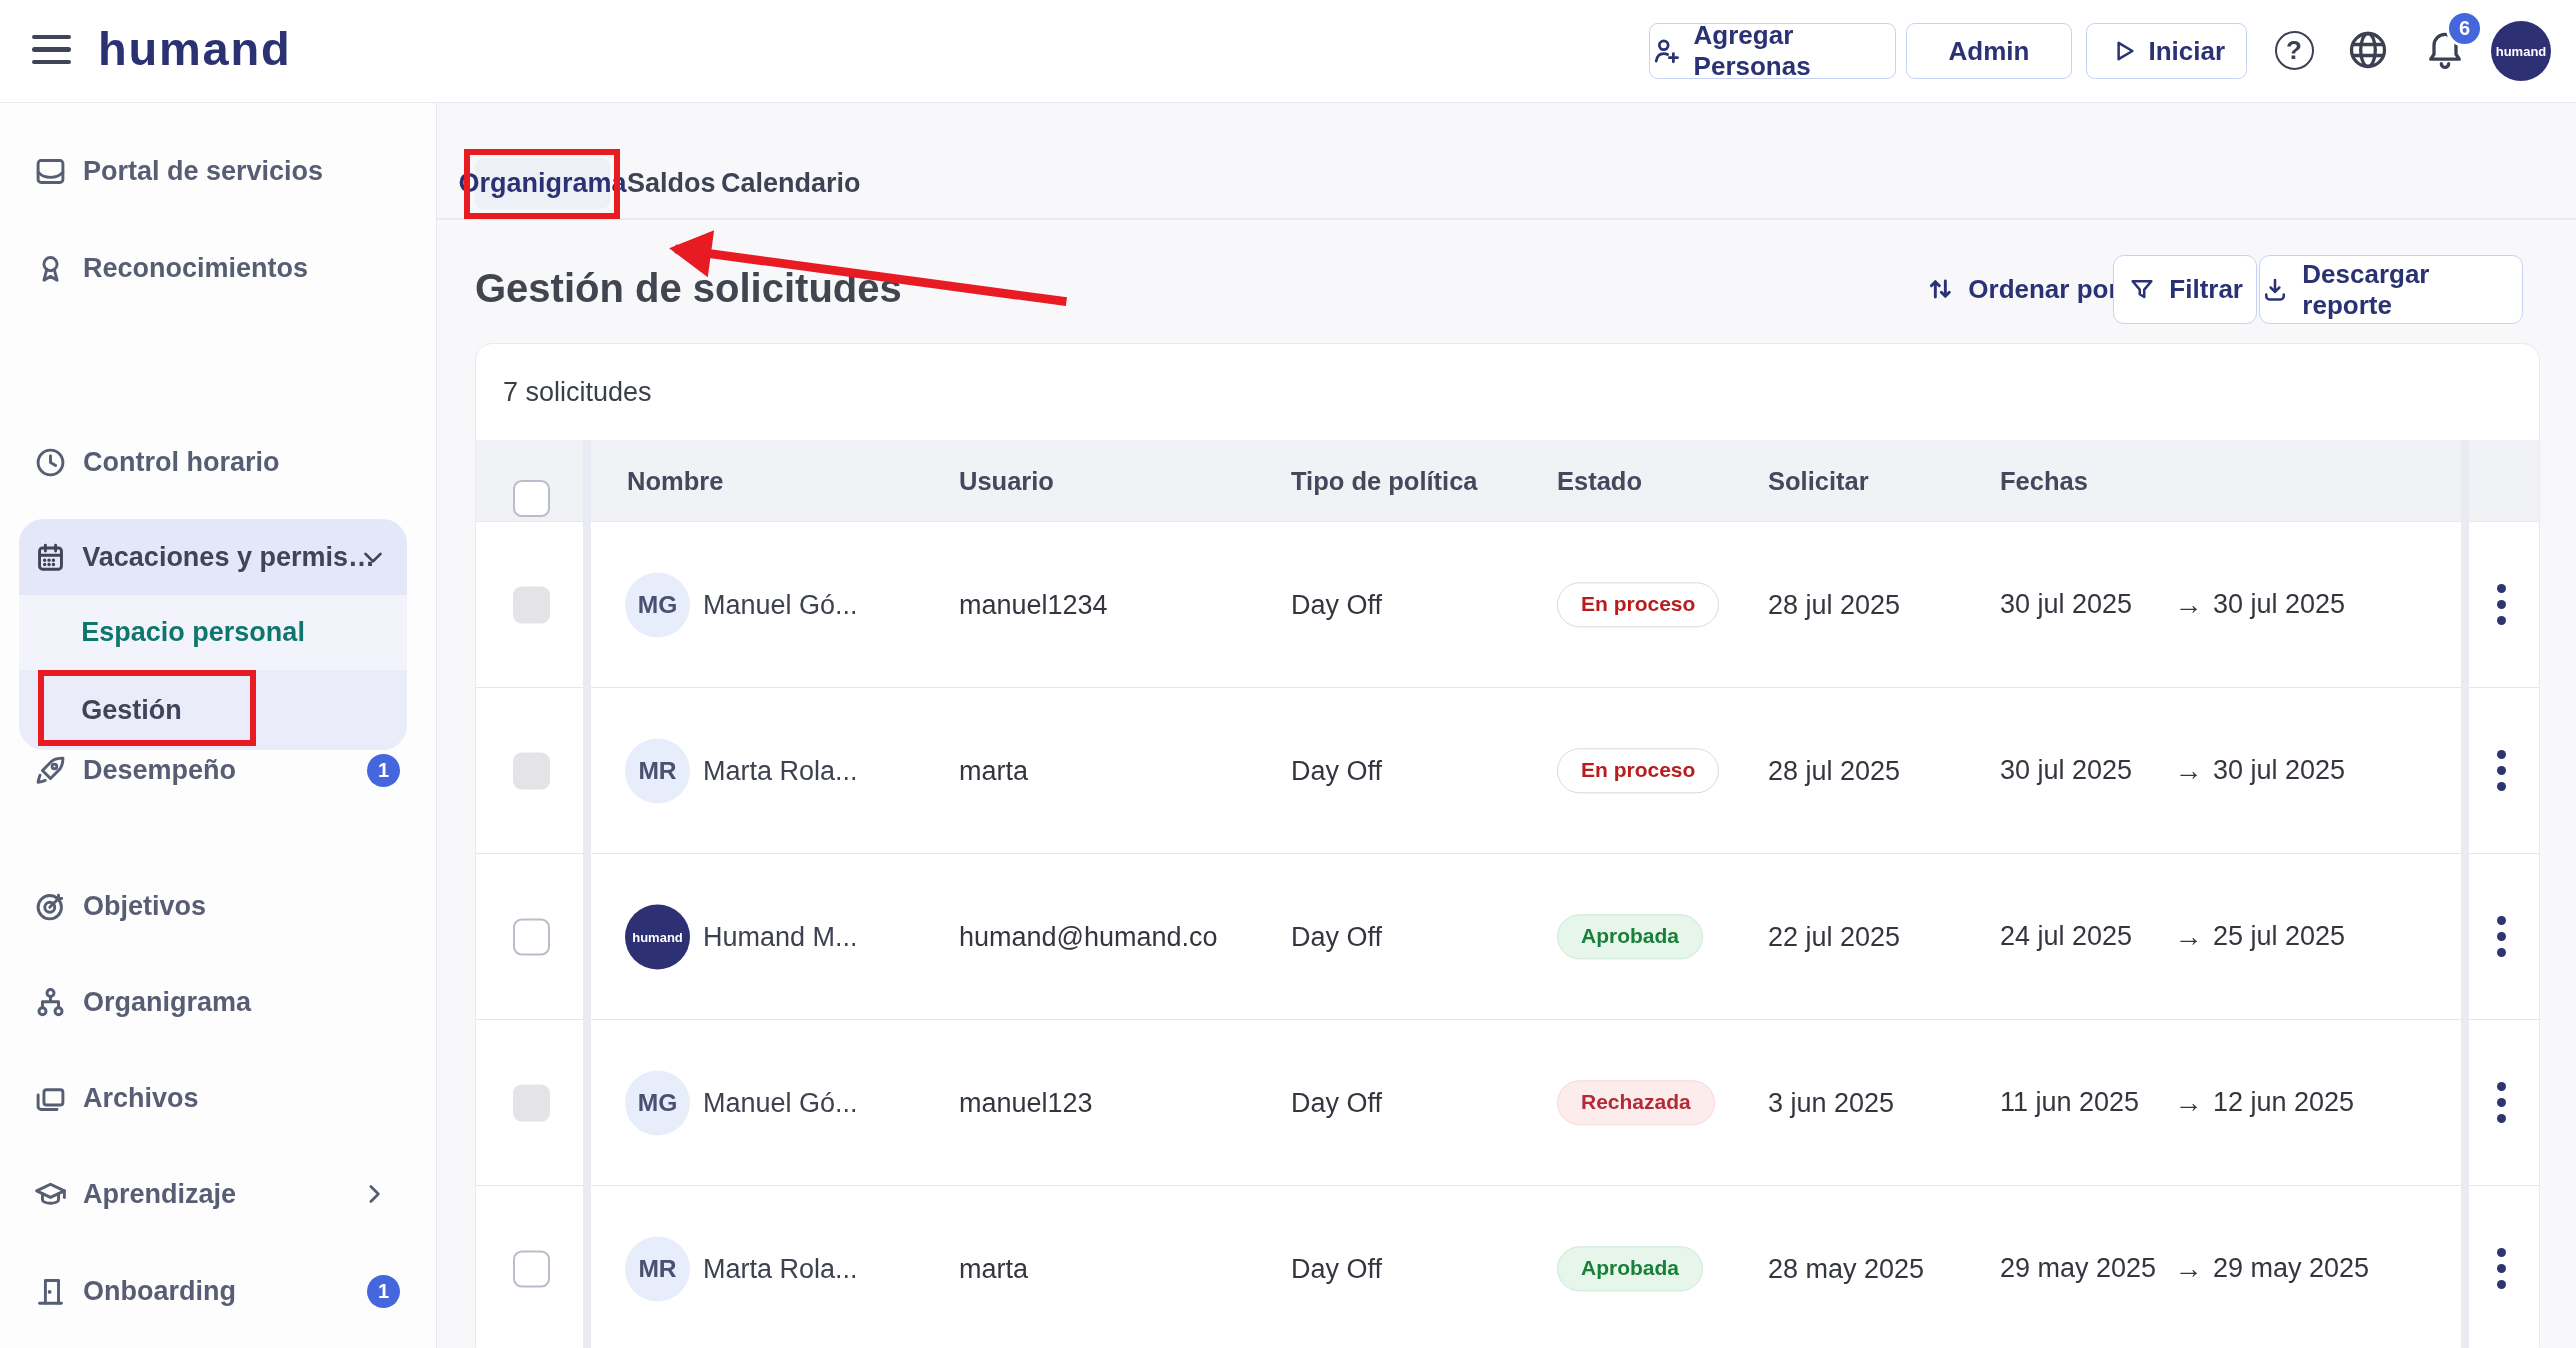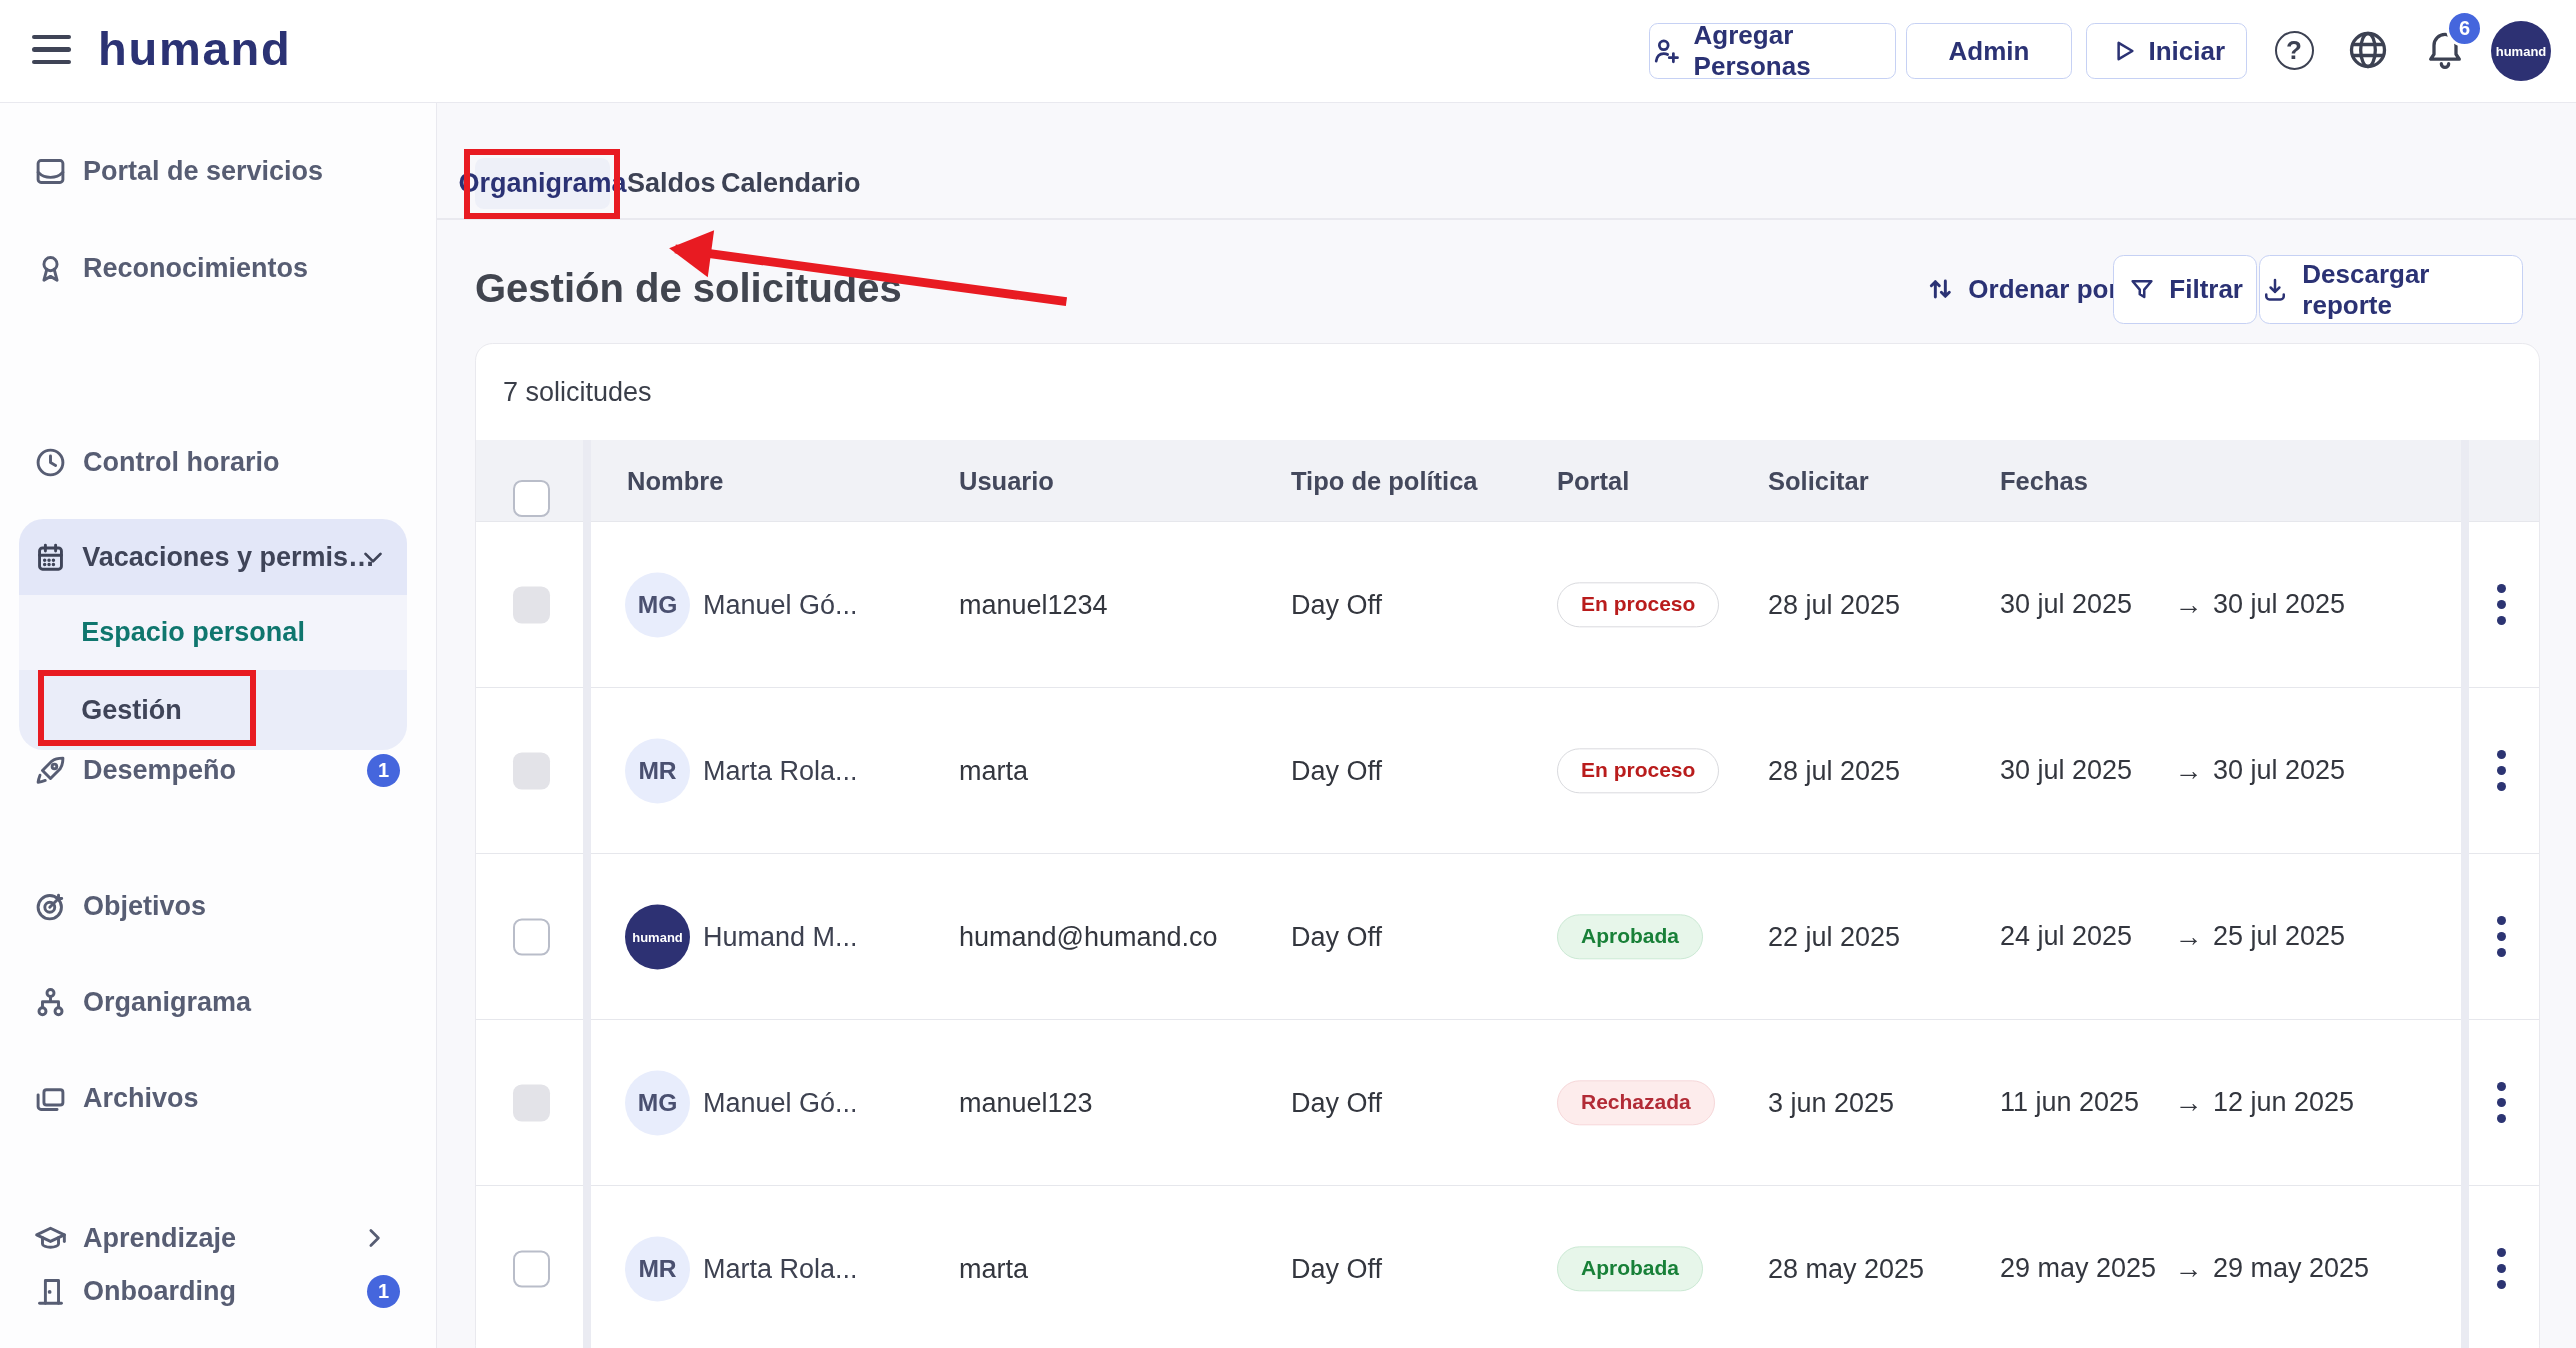--- a/index.html
+++ b/index.html
@@ -259,21 +259,21 @@
     <div class="side-item" style="top:960px">
       <span class="sicon">
         <svg class="ic" width="35" height="35" viewBox="0 0 24 24" fill="none" stroke="#575d73" stroke-width="2" stroke-linecap="round" stroke-linejoin="round">
           <rect x="7.5" y="6" width="13" height="10.5" rx="1.8"></rect>
             <path d="M16.5 19.5H5.5a2 2 0 0 1-2-2V9.5"></path>
         </svg>
       </span>
       <span class="slabel">Archivos</span>
     </div>
 
-    <div class="side-item" style="top:1100px">
+    <div class="side-item" style="top:1056px">
       <span class="sicon">
         <svg class="ic" width="35" height="35" viewBox="0 0 24 24" fill="none" stroke="#575d73" stroke-width="2" stroke-linecap="round" stroke-linejoin="round">
           <path d="M2.5 9.5 12 5l9.5 4.5L12 14z"></path>
             <path d="M6.5 11.5v4.2c0 1.2 2.5 2.3 5.5 2.3s5.5-1.1 5.5-2.3v-4.2"></path>
             <path d="M21.5 9.5v4.5"></path>
         </svg>
       </span>
       <span class="slabel">Aprendizaje</span>
       <span class="schev">
         <svg class="ic" width="30" height="30" viewBox="0 0 24 24" fill="none" stroke="#575d73" stroke-width="2.2" stroke-linecap="round" stroke-linejoin="round">
@@ -332,21 +332,21 @@
   </div>
 
   <div class="card">
     <div class="card-count">7 solicitudes</div>
 
     <div class="thead">
       <div class="cb cb-white cb-head"></div>
       <div class="th" style="left:151px">Nombre</div>
       <div class="th" style="left:483px">Usuario</div>
       <div class="th" style="left:815px">Tipo de política</div>
-      <div class="th" style="left:1081px">Portal</div>
+      <div class="th" style="left:1081px">Estado</div>
       <div class="th" style="left:1292px">Solicitar</div>
       <div class="th" style="left:1524px">Fechas</div>
     </div>
 
     <div class="trow" style="top:178px">
       <div class="cb cb-gray"></div>
       <div class="avatar avatar-init">MG</div>
       <div class="cell c-name">Manuel Gó...</div>
       <div class="cell c-user">manuel1234</div>
       <div class="cell c-policy">Day Off</div>

